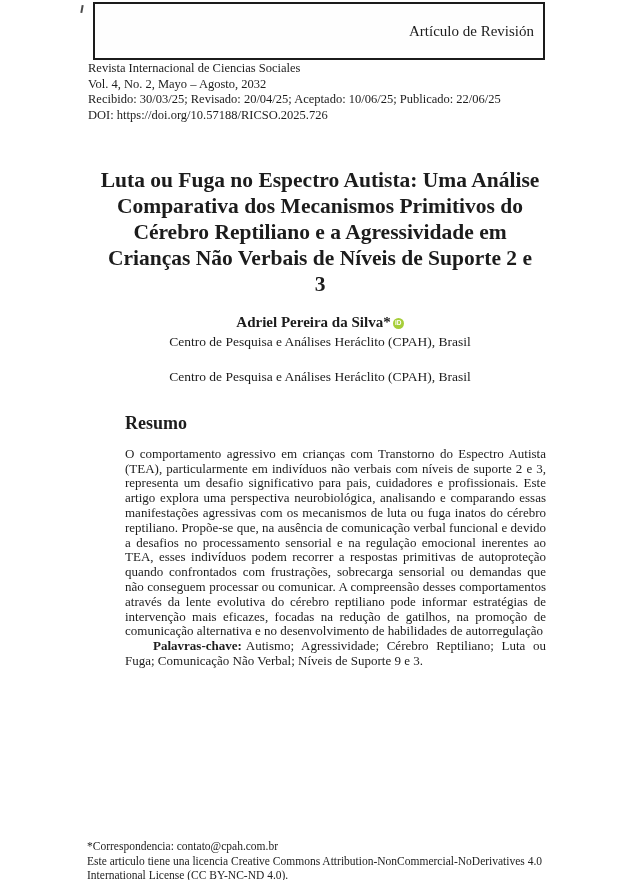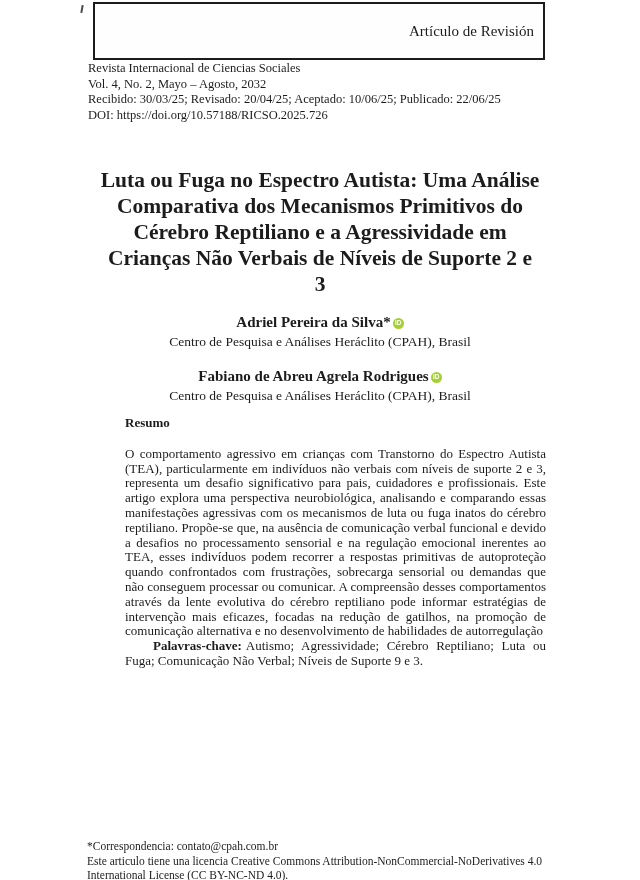--- a/index.html
+++ b/index.html
@@ -40,21 +40,21 @@
     background:#A6CE39;margin-left:2px;vertical-align:2px;
   }
   .orcid-id{
     color:#ffffff;font-size:6.5px;font-weight:bold;line-height:1;
     font-family:"Liberation Sans", sans-serif;
   }
   .abstract{
     position:absolute;top:416px;left:125px;width:421px;
     font-size:13px;line-height:14.8px;text-align:justify;
   }
-  .abstract-heading{font-weight:bold;margin:0 0 16px 0;font-size:13px;}
+  .abstract-heading{font-weight:bold;margin:0 0 16px 0;font-size:18px;}
   .abstract p{margin:0;}
   .kw-label{font-weight:bold;margin-right:4px;margin-left:28px;}
   .footnotes{
     position:absolute;top:839px;left:87px;width:500px;
     font-size:11.5px;line-height:14.6px;text-align:left;
   }
 </style>
 </head>
 <body>
 
@@ -82,25 +82,20 @@
 <div class="authors">
   <div class="author">
     <div>
       <span class="author-name">Adriel Pereira da Silva</span><span class="author-name">*</span><span class="orcid">
           <span class="orcid-id">iD</span>
         </span>
     </div>
     <div>Centro de Pesquisa e Análises Heráclito (CPAH), Brasil</div>
   </div>
   <div class="author">
-    <div>
-      <span class="author-name">Fabiano de Abreu Agrela Rodrigues</span><span class="author-name"></span><span class="orcid">
-          <span class="orcid-id">iD</span>
-        </span>
-    </div>
     <div>Centro de Pesquisa e Análises Heráclito (CPAH), Brasil</div>
   </div>
 </div>
 
 <div class="abstract">
   <div class="abstract-heading">Resumo</div>
   <p>O comportamento agressivo em crianças com Transtorno do Espectro Autista (TEA), particularmente em indivíduos não verbais com níveis de suporte 2 e 3, representa um desafio significativo para pais, cuidadores e profissionais. Este artigo explora uma perspectiva neurobiológica, analisando e comparando essas manifestações agressivas com os mecanismos de luta ou fuga inatos do cérebro reptiliano. Propõe-se que, na ausência de comunicação verbal funcional e devido a desafios no processamento sensorial e na regulação emocional inerentes ao TEA, esses indivíduos podem recorrer a respostas primitivas de autoproteção quando confrontados com frustrações, sobrecarga sensorial ou demandas que não conseguem processar ou comunicar. A compreensão desses comportamentos através da lente evolutiva do cérebro reptiliano pode informar estratégias de intervenção mais eficazes, focadas na redução de gatilhos, na promoção de comunicação alternativa e no desenvolvimento de habilidades de autorregulação</p>
   <p>
     <span class="kw-label">Palavras-chave:</span><span>Autismo; Agressividade; Cérebro Reptiliano; Luta ou Fuga; Comunicação Não Verbal; Níveis de Suporte 9 e 3.</span>
   </p>

